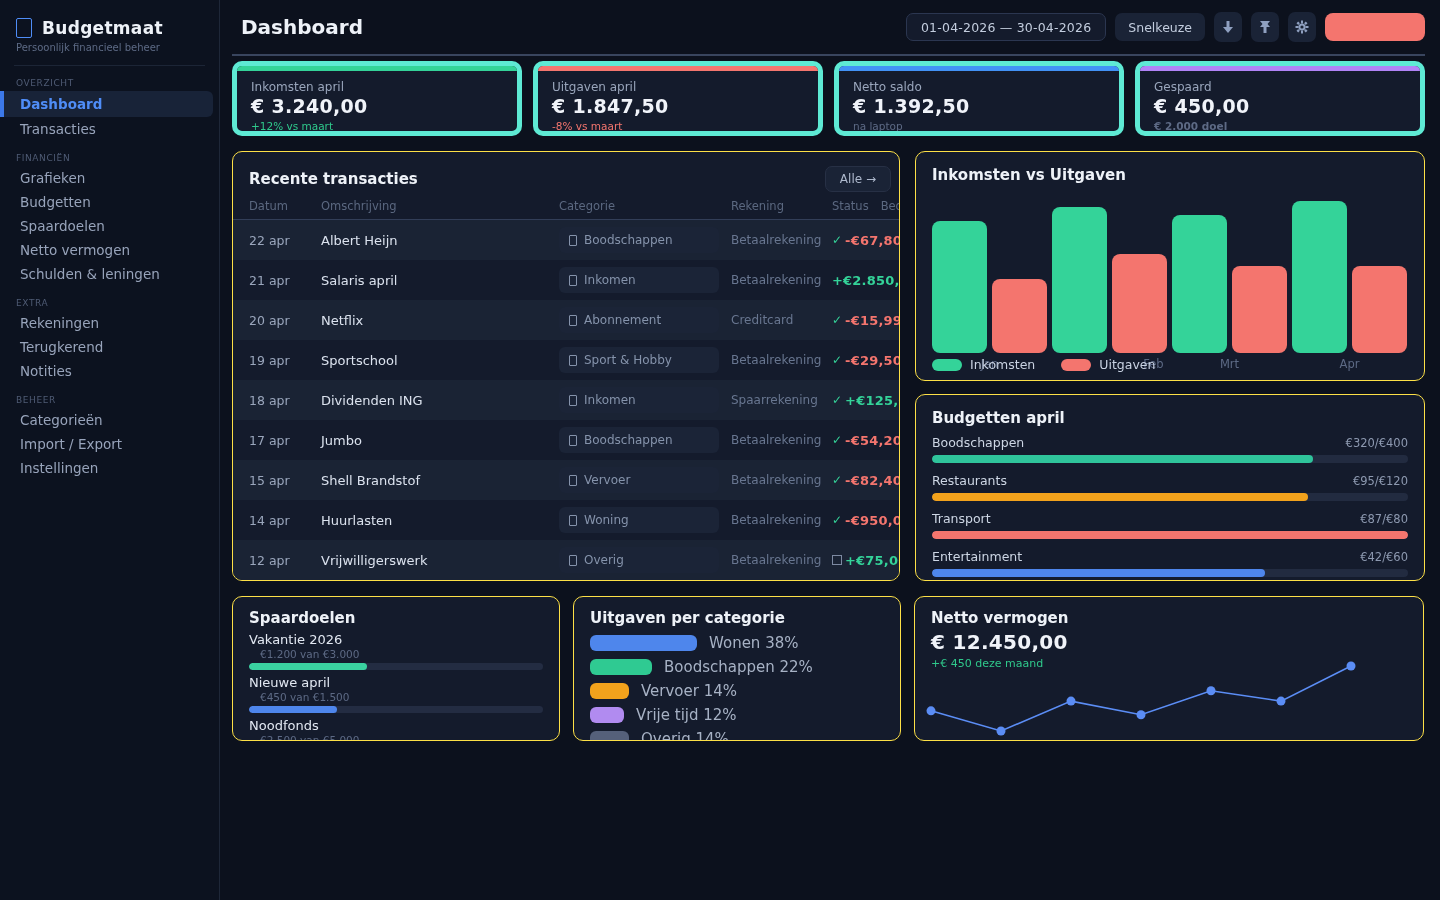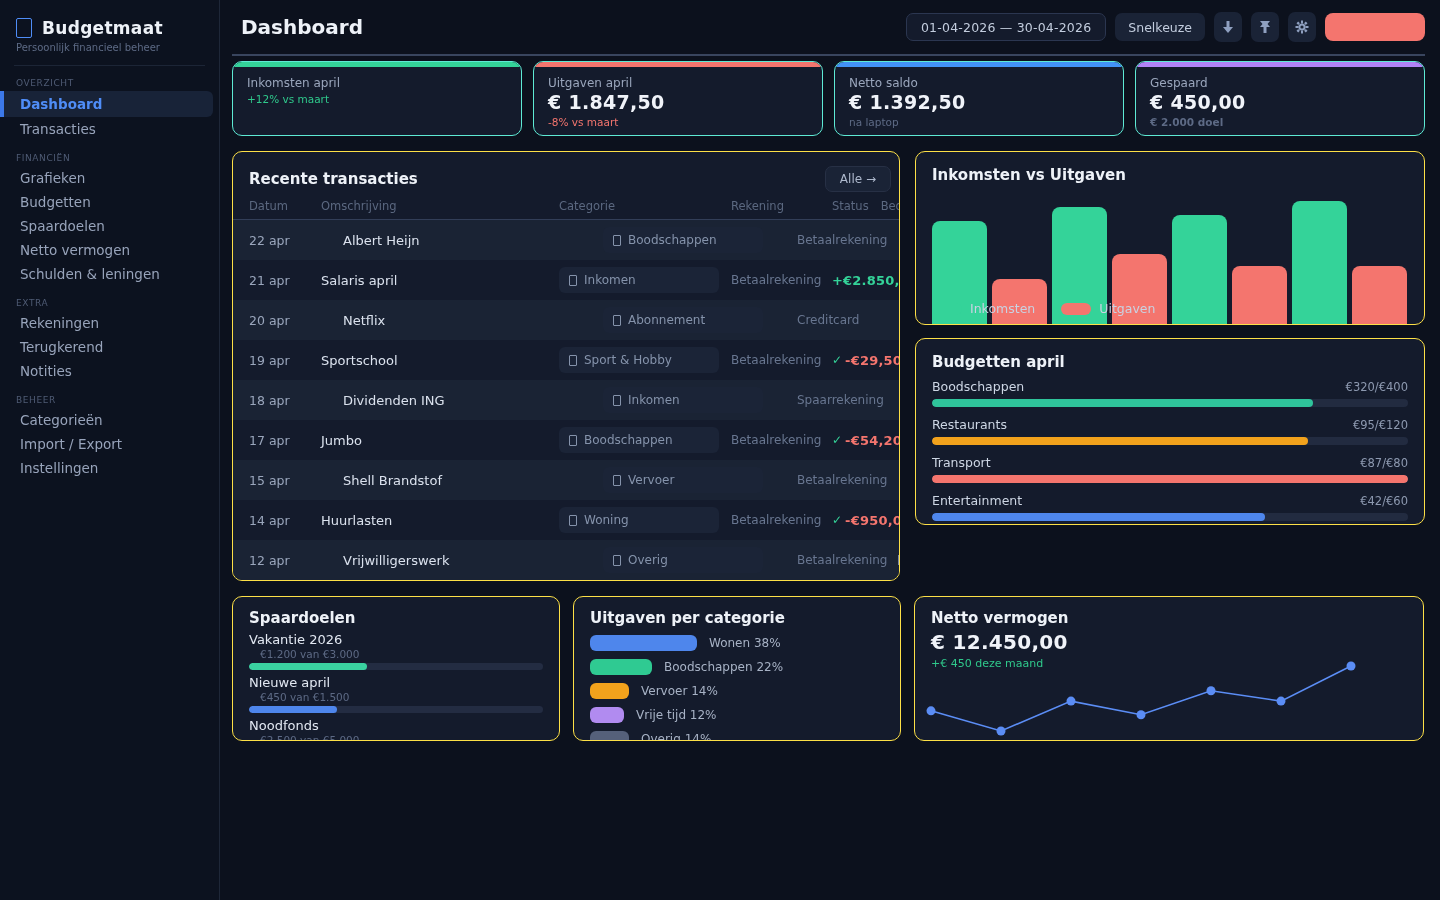--- a/index.html
+++ b/index.html
@@ -47,21 +47,21 @@
     width:28px; height:30px; display:flex; align-items:center; justify-content:center;
     background:#1a2336; border-radius:7px; cursor:pointer; color:#8fa0c0;
   }
   .icon-btn svg { display:block; }
   .primary-btn {
     width:100px; height:28px; background:#f4756e; border:none; border-radius:8px; cursor:pointer;
   }
   
   .stats-row { display:grid; grid-template-columns:repeat(4,1fr); gap:11px; margin-top:5px; }
   .stat-card {
-    position:relative; height:75px; background:#141b2c; border:1px solid #5eead4;
+    position:relative; height:75px; background:#141b2c; border:5px solid #5eead4;
     border-radius:10px; padding:12px 14px 8px; overflow:hidden;
   }
   .stat-accent { position:absolute; left:0; top:0; right:0; height:5px; }
   .stat-label { font-size:12px; color:#9aa6bc; margin-top:2px; }
   .stat-value { font-size:19px; font-weight:bold; color:#f0f3f9; letter-spacing:0.3px; margin-top:1px; }
   .stat-sub { font-size:10.5px; margin-top:3px; }
   
   .card { background:#141b2c; border:1px solid #fde047; border-radius:10px; overflow:hidden; }
   .card-title { font-size:15px; font-weight:bold; color:#eef2f8; }
   .main-row { display:grid; grid-template-columns:668px 510px; gap:15px; margin-top:15px; }
@@ -74,38 +74,38 @@
     background:#1a2336; border:1px solid #273045; border-radius:7px;
     font-size:12px; color:#aeb9cd; cursor:pointer;
   }
   .tx-grid-row { display:grid; grid-template-columns:72px 238px 172px 1fr; align-items:center; padding:0 8px 0 16px; }
   .tx-header { height:28px; font-size:11.5px; color:#5b6880; border-bottom:1px solid #323e58; }
   .tx-last-cell { display:flex; align-items:center; min-width:0; }
   .tx-last-cell .acc { flex:0 0 101px; }
   .tx-last-cell .grow { flex:1; }
   .h-bedrag { margin-right:-30px; white-space:nowrap; }
   .tx-row { height:40px; font-size:13px; cursor:pointer; }
-  .tx-row.alt { background:#1a2334;gap:22px; }
+  .tx-row.alt { background:#1a2334; }
   .tx-date { font-size:12.5px; color:#9aa6bc; }
   .tx-desc { color:#dbe2ee; }
   .cat-pill {
     width:160px; height:26px; display:flex; align-items:center; gap:7px;
     background:#1b2437; border-radius:6px; padding:0 10px;
     font-size:12px; color:#8593ab;
   }
   .tofu { display:inline-block; width:8px; height:11px; border:1px solid #8593ab; border-radius:1px; flex:none; }
   .tx-acc { font-size:12px; color:#687690; }
   .tx-amount-wrap { display:flex; align-items:center; justify-content:flex-end; gap:3px; white-space:nowrap; }
   .status-check { color:#34d399; font-size:12px; }
   .status-pending { display:inline-block; width:10px; height:10px; border:1px solid #7d8aa2; }
   .amount { font-weight:bold; font-size:13px; letter-spacing:0.2px; }
   .amount.neg { color:#f4756e; }
   .amount.pos { color:#34d399; }
   
-  .ive-card { height:174px; padding:14px 16px 0; position:relative; }
+  .ive-card { height:230px; padding:14px 16px 0; position:relative; }
   .ive-bars { display:flex; align-items:flex-end; gap:5px; height:155px; margin-top:14px; }
   .ive-group { display:flex; align-items:flex-end; gap:5px; }
   .ive-bar { width:55px; border-radius:8px; }
   .ive-months { position:relative; height:16px; margin-top:2px; }
   .ive-month { position:absolute; transform:translateX(-50%); font-size:11.5px; color:#5d6a85; top:2px; }
   .ive-legend { position:absolute; left:16px; bottom:8px; display:flex; gap:26px; align-items:center; }
   .ive-legend-item { display:flex; align-items:center; gap:8px; font-size:12.5px; color:#c9d2e2; }
   .legend-pill { width:30px; height:12px; border-radius:6px; }
   
   .budget-card { height:187px; padding:14px 16px 10px; }
@@ -120,21 +120,21 @@
   .bottom-row { display:grid; grid-template-columns:328px 328px 510px; column-gap:13px; margin-top:15px; }
   .goals-card { height:145px; padding:12px 16px; }
   .goal { margin-top:5px; }
   .goal-name { font-size:13px; color:#e2e8f2; }
   .goal-sub { font-size:10.5px; color:#5d6a85; margin-top:1px;margin-left:11px; }
   .goal-track { height:7px; background:#232c42; border-radius:4px; margin-top:3px; overflow:hidden; }
   
   .cats-card { height:145px; padding:12px 16px; }
   .cat-row { display:flex; align-items:center; gap:12px; margin-top:8px; height:16px; }
   .cat-bar { height:16px; border-radius:6px; flex:none; }
-  .cat-label { font-size:12px; color:#a7b2c5; white-space:nowrap; }
+  .cat-label { font-size:15px; color:#a7b2c5; white-space:nowrap; }
   
   .nw-card { height:145px; padding:12px 16px; position:relative; }
   .nw-value { font-size:20px; font-weight:bold; color:#f0f3f9; margin-top:3px; letter-spacing:0.3px; }
   .nw-delta { font-size:11px; margin-top:3px; }
   .nw-chart { position:absolute; left:8px; top:60px; }
 </style>
 </head>
 <body>
 
 <aside class="sidebar">
@@ -206,20 +206,21 @@
           </svg>
       </div>
       <button class="primary-btn"></button>
     </div>
   </div>
 
   <div class="stats-row">
       <div class="stat-card">
         <div class="stat-accent" style="background: rgb(52, 211, 153);"></div>
         <div class="stat-label">Inkomsten april</div>
+        <div class="stat-value">€ 3.240,00</div>
         <div class="stat-sub" style="color: rgb(47, 201, 140);">+12% vs maart</div>
       </div>
       <div class="stat-card">
         <div class="stat-accent" style="background: rgb(244, 117, 110);"></div>
         <div class="stat-label">Uitgaven april</div>
         <div class="stat-value">€ 1.847,50</div>
         <div class="stat-sub" style="color: rgb(244, 117, 110);">-8% vs maart</div>
       </div>
       <div class="stat-card">
         <div class="stat-accent" style="background: rgb(66, 146, 246);"></div>

